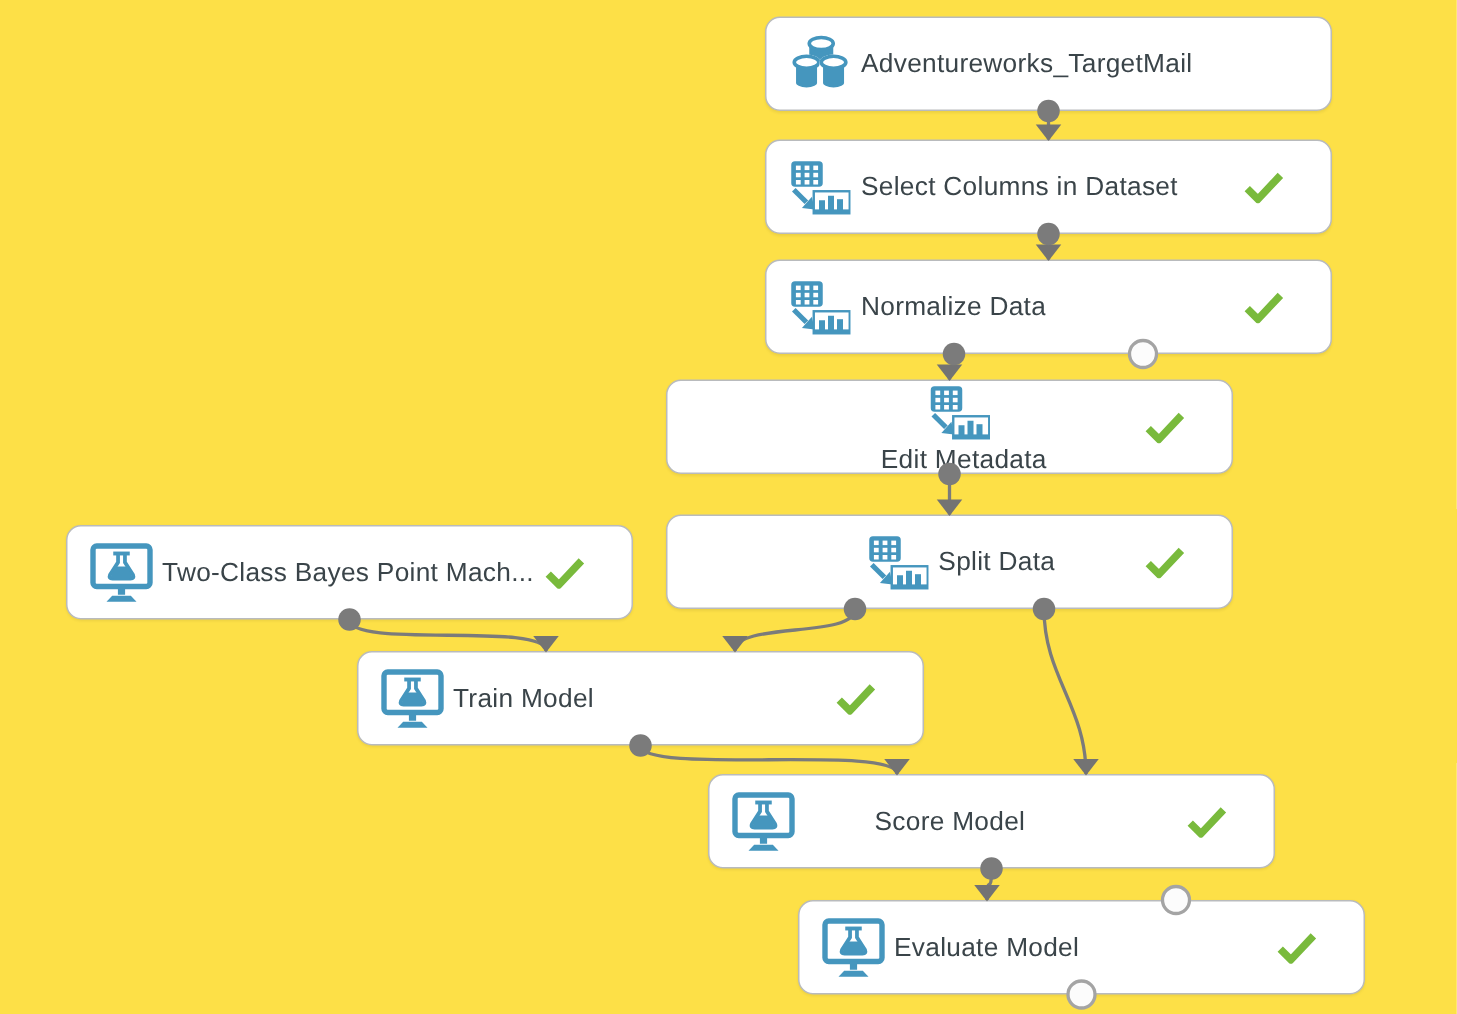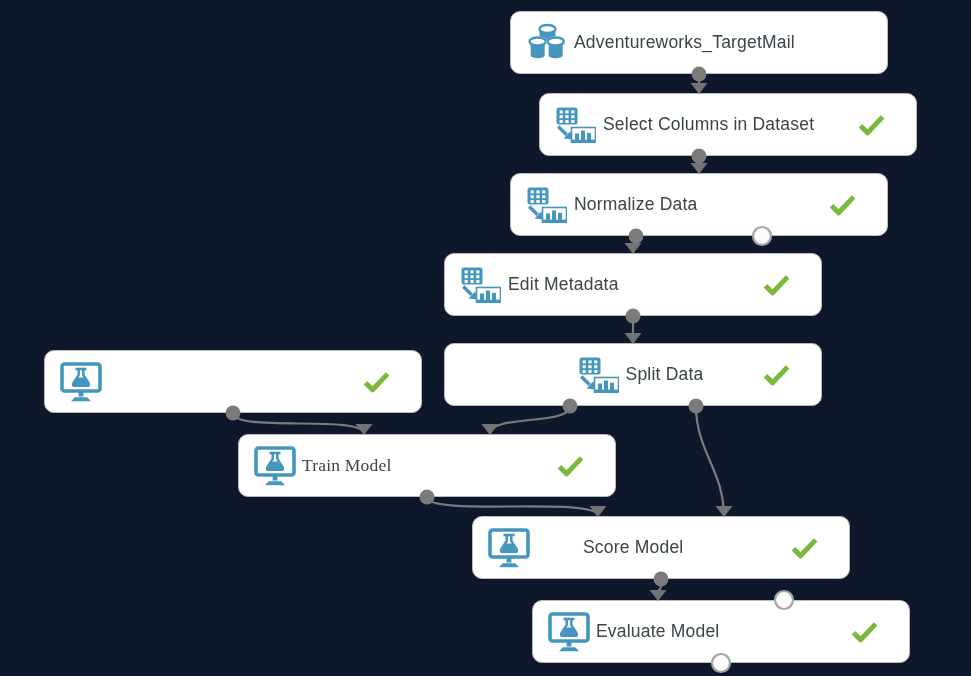--- a/index.html
+++ b/index.html
@@ -1,20 +1,20 @@
 <!DOCTYPE html>
 <html><head>
 <meta charset="utf-8">
 <style>
   html,body{margin:0;padding:0;}
   body{font-family:"Liberation Sans", sans-serif;}
   .canvas{
     position:relative;
     width:971px;height:676px;
-    background:#0f172a;
+    background:#fde047;
     overflow:hidden;
   }
   .node{
     position:absolute;
     background:#ffffff;
     border:1.5px solid #b9bbbd;
     border-radius:10px;
     box-sizing:border-box;
     display:flex;
     align-items:center;
@@ -62,21 +62,21 @@
         <ellipse cx="19.5" cy="6" rx="8" ry="4" fill="#fff" stroke="#4596be" stroke-width="2.4"></ellipse>
         <path d="M1.5,18.5 v14 a8.2,4 0 0 0 16.4,0 v-14 a8.2,4 0 0 0 -16.4,0 z" fill="#4596be" stroke="#fff" stroke-width="2.4"></path>
         <ellipse cx="9.7" cy="18.5" rx="8.2" ry="4" fill="#fff" stroke="#4596be" stroke-width="2.4"></ellipse>
         <path d="M19.5,18.5 v14 a8.2,4 0 0 0 16.4,0 v-14 a8.2,4 0 0 0 -16.4,0 z" fill="#4596be" stroke="#fff" stroke-width="2.4"></path>
         <ellipse cx="27.7" cy="18.5" rx="8.2" ry="4" fill="#fff" stroke="#4596be" stroke-width="2.4"></ellipse>
       </g>
     </svg>
         </span>
         <span class="label">Adventureworks_TargetMail</span>
       </div>
-      <div class="node" style="left: 510px; top: 93px; width: 378px; height: 63px; margin-left: 29px;">
+      <div class="node" style="left: 510px; top: 93px; width: 378px; height: 63px;">
         <span class="icon">
     <svg width="40" height="36" viewBox="0 0 40 36">
       <rect x="0.5" y="0.5" width="21" height="17" rx="2.5" fill="#4596be"></rect>
       <g fill="#fff">
         <rect x="3.6" y="3.4" width="3.2" height="3"></rect>
               <rect x="9.4" y="3.4" width="3.2" height="3"></rect>
               <rect x="15.2" y="3.4" width="3.2" height="3"></rect>
         <rect x="3.6" y="8.2" width="3.2" height="3"></rect>
               <rect x="9.4" y="8.2" width="3.2" height="3"></rect>
               <rect x="15.2" y="8.2" width="3.2" height="3"></rect>
@@ -124,21 +124,21 @@
       <rect x="15.5" y="32.6" width="24" height="3" fill="#4596be"></rect>
     </svg>
         </span>
         <span class="label">Normalize Data</span>
         <span class="check">
     <svg width="27" height="21" viewBox="0 0 27 21">
       <path d="M2.5,11.2 L9.6,18.3 L24.6,2.4" stroke="#79ba3c" stroke-width="5" fill="none"></path>
     </svg>
         </span>
       </div>
-      <div class="node" style="left: 444px; top: 253px; width: 378px; height: 63px;">
+      <div class="node" style="left: 444px; top: 253px; width: 378px; height: 63px; flex-direction: column;">
         <span class="icon">
     <svg width="40" height="36" viewBox="0 0 40 36">
       <rect x="0.5" y="0.5" width="21" height="17" rx="2.5" fill="#4596be"></rect>
       <g fill="#fff">
         <rect x="3.6" y="3.4" width="3.2" height="3"></rect>
               <rect x="9.4" y="3.4" width="3.2" height="3"></rect>
               <rect x="15.2" y="3.4" width="3.2" height="3"></rect>
         <rect x="3.6" y="8.2" width="3.2" height="3"></rect>
               <rect x="9.4" y="8.2" width="3.2" height="3"></rect>
               <rect x="15.2" y="8.2" width="3.2" height="3"></rect>
@@ -197,27 +197,28 @@
         <span class="icon">
     <svg width="42" height="40" viewBox="0 0 42 40">
       <rect x="2" y="2" width="38" height="27" rx="2.5" fill="#fff" stroke="#4596be" stroke-width="3.6"></rect>
       <path d="M15.5,7 h11" stroke="#4596be" stroke-width="2.6" fill="none"></path>
       <path d="M18.7,7.5 v5.4 L13.3,21.3 q-1,2.5 1.7,2.5 h12 q2.7,0 1.7,-2.5 L23.3,12.9 V7.5" stroke="#4596be" stroke-width="2.5" fill="none"></path>
       <path d="M16.7,15.6 h8.6 l2.5,5.9 q0.9,2.3 -1.6,2.3 h-10.4 q-2.5,0 -1.6,-2.3 z" fill="#4596be"></path>
       <rect x="18.6" y="29" width="4.8" height="5.5" fill="#4596be"></rect>
       <polygon points="11,39.2 31,39.2 27.2,35.2 14.8,35.2" fill="#4596be"></polygon>
     </svg>
         </span>
-        <span class="check">
-    <svg width="27" height="21" viewBox="0 0 27 21">
-      <path d="M2.5,11.2 L9.6,18.3 L24.6,2.4" stroke="#79ba3c" stroke-width="5" fill="none"></path>
-    </svg>
-        </span>
-      </div>
-      <div class="node" style="left: 238px; top: 434px; width: 378px; height: 63px; font-family: Liberation Serif, serif;">
+        <span class="label">Two-Class Bayes Point Mach...</span>
+        <span class="check">
+    <svg width="27" height="21" viewBox="0 0 27 21">
+      <path d="M2.5,11.2 L9.6,18.3 L24.6,2.4" stroke="#79ba3c" stroke-width="5" fill="none"></path>
+    </svg>
+        </span>
+      </div>
+      <div class="node" style="left: 238px; top: 434px; width: 378px; height: 63px;">
         <span class="icon">
     <svg width="42" height="40" viewBox="0 0 42 40">
       <rect x="2" y="2" width="38" height="27" rx="2.5" fill="#fff" stroke="#4596be" stroke-width="3.6"></rect>
       <path d="M15.5,7 h11" stroke="#4596be" stroke-width="2.6" fill="none"></path>
       <path d="M18.7,7.5 v5.4 L13.3,21.3 q-1,2.5 1.7,2.5 h12 q2.7,0 1.7,-2.5 L23.3,12.9 V7.5" stroke="#4596be" stroke-width="2.5" fill="none"></path>
       <path d="M16.7,15.6 h8.6 l2.5,5.9 q0.9,2.3 -1.6,2.3 h-10.4 q-2.5,0 -1.6,-2.3 z" fill="#4596be"></path>
       <rect x="18.6" y="29" width="4.8" height="5.5" fill="#4596be"></rect>
       <polygon points="11,39.2 31,39.2 27.2,35.2 14.8,35.2" fill="#4596be"></polygon>
     </svg>
         </span>

